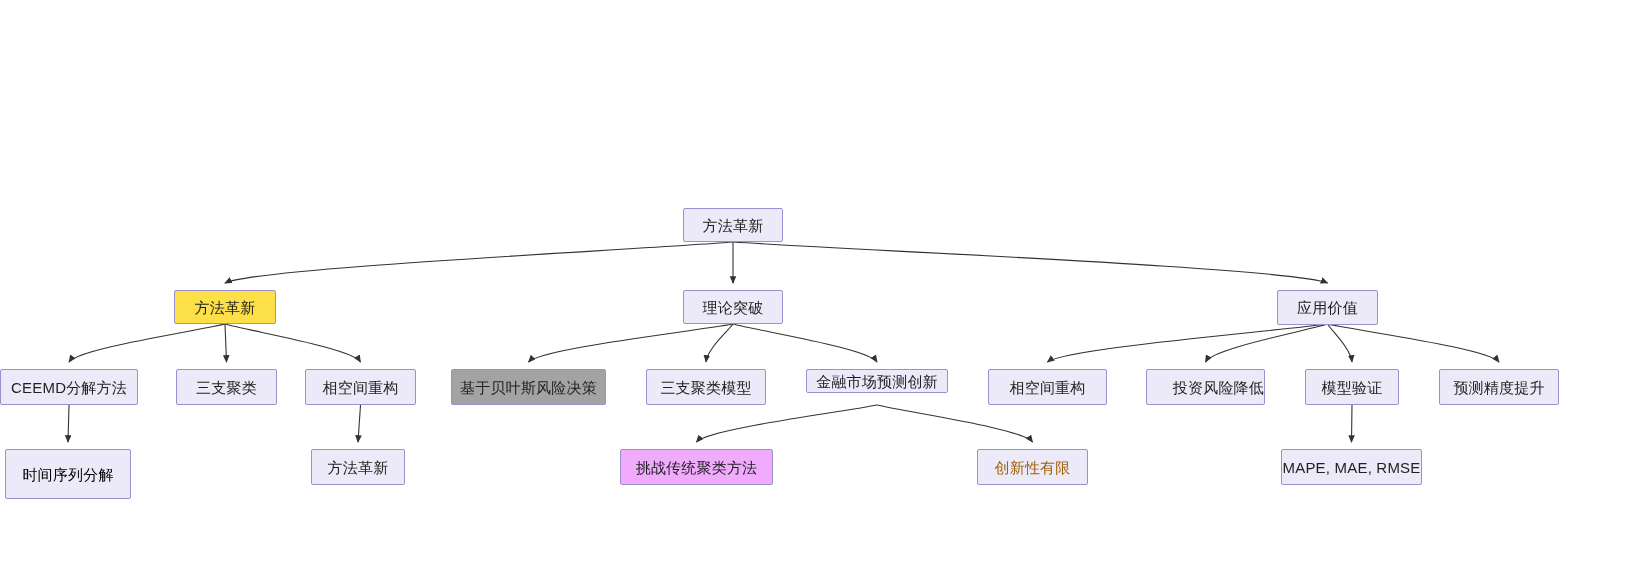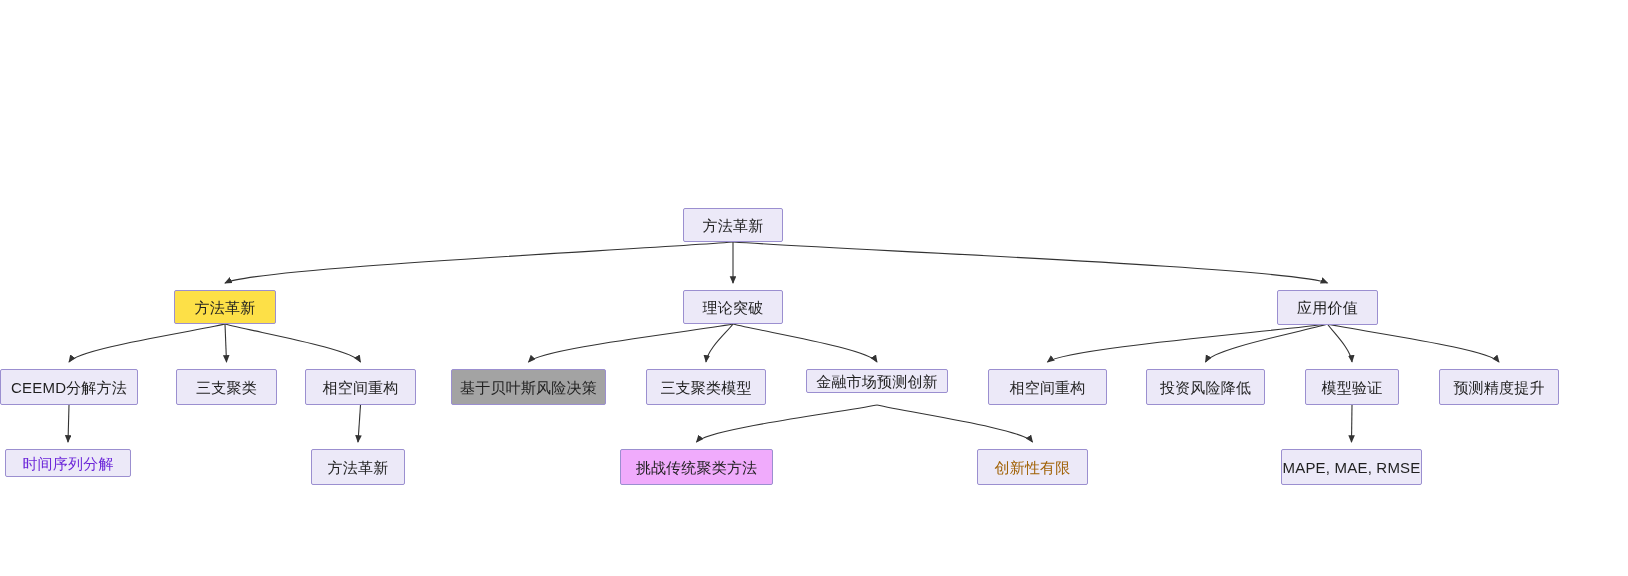--- a/index.html
+++ b/index.html
@@ -99,30 +99,30 @@
       </div>
       <div class="node" style="left: 646px; top: 369px; width: 120px; height: 36px; background: rgb(236, 233, 248); border-color: rgb(155, 143, 208); color: rgb(31, 31, 31); align-items: center;">
         <span class="node-label">三支聚类模型</span>
       </div>
       <div class="node" style="left: 806px; top: 369px; width: 142px; height: 24px; background: rgb(236, 233, 248); border-color: rgb(155, 143, 208); color: rgb(31, 31, 31);">
         <span class="node-label">金融市场预测创新</span>
       </div>
       <div class="node" style="left: 988px; top: 369px; width: 119px; height: 36px; background: rgb(236, 233, 248); border-color: rgb(155, 143, 208); color: rgb(31, 31, 31);">
         <span class="node-label">相空间重构</span>
       </div>
-      <div class="node" style="left: 1146px; top: 369px; width: 119px; height: 36px; background: rgb(236, 233, 248); border-color: rgb(155, 143, 208); color: rgb(31, 31, 31);">
+      <div class="node" style="left: 1146px; top: 369px; width: 119px; height: 36px; background: rgb(236, 233, 248); border-color: rgb(155, 143, 208); color: rgb(31, 31, 31); justify-content: flex-end;">
         <span class="node-label">投资风险降低</span>
       </div>
       <div class="node" style="left: 1305px; top: 369px; width: 94px; height: 36px; background: rgb(236, 233, 248); border-color: rgb(155, 143, 208); color: rgb(31, 31, 31);">
         <span class="node-label">模型验证</span>
       </div>
       <div class="node" style="left: 1439px; top: 369px; width: 120px; height: 36px; background: rgb(236, 233, 248); border-color: rgb(155, 143, 208); color: rgb(31, 31, 31);">
         <span class="node-label">预测精度提升</span>
       </div>
-      <div class="node" style="left: 5px; top: 449px; width: 126px; height: 28px; background: rgb(236, 233, 248); border-color: rgb(155, 143, 208); color: #6d28d9;">
+      <div class="node" style="left: 5px; top: 449px; width: 126px; height: 50px; background: rgb(236, 233, 248); border-color: rgb(155, 143, 208); color: #000000;">
         <span class="node-label">时间序列分解</span>
       </div>
       <div class="node" style="left: 311px; top: 449px; width: 94px; height: 36px; background: rgb(236, 233, 248); border-color: rgb(155, 143, 208); color: rgb(31, 31, 31);">
         <span class="node-label">方法革新</span>
       </div>
       <div class="node" style="left: 620px; top: 449px; width: 153px; height: 36px; background: #f0abfc; border-color: rgb(155, 143, 208); color: rgb(31, 31, 31);">
         <span class="node-label">挑战传统聚类方法</span>
       </div>
       <div class="node" style="left: 977px; top: 449px; width: 111px; height: 36px; background: rgb(236, 233, 248); border-color: rgb(155, 143, 208); color: #a16207;">
         <span class="node-label">创新性有限</span>

